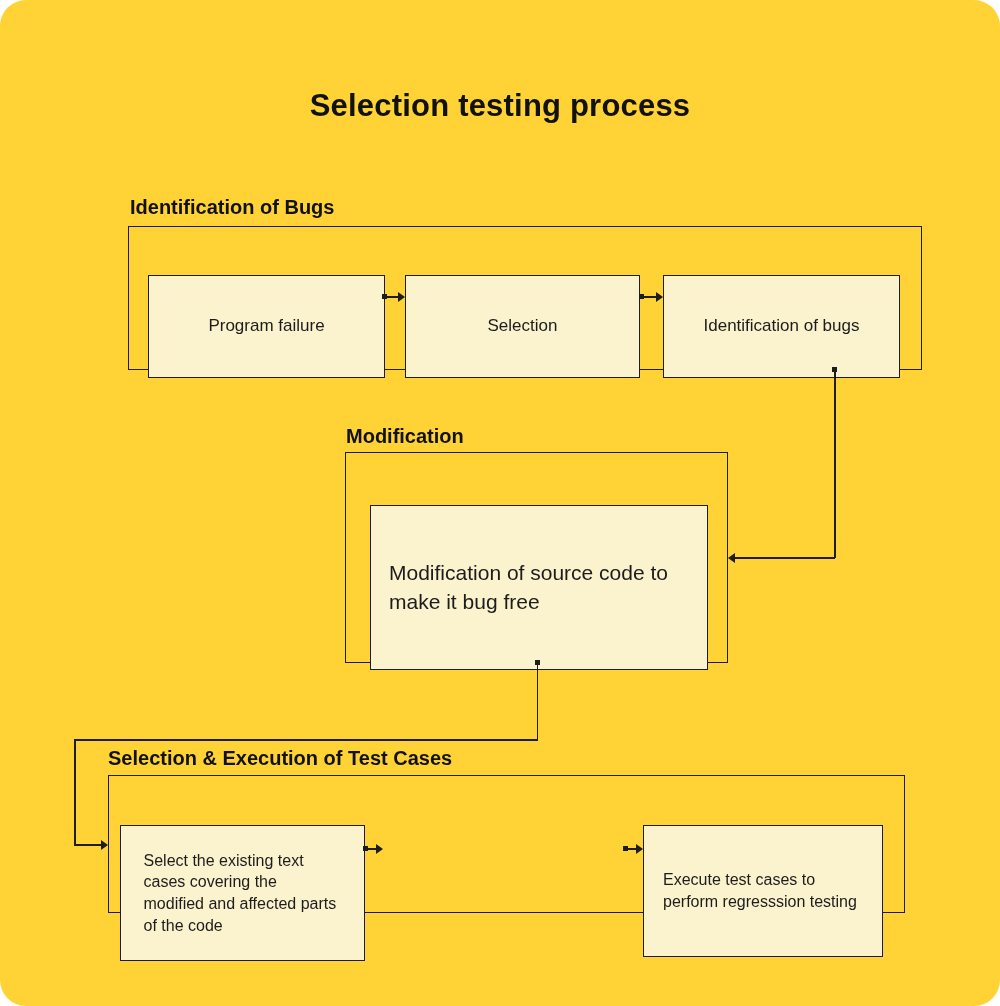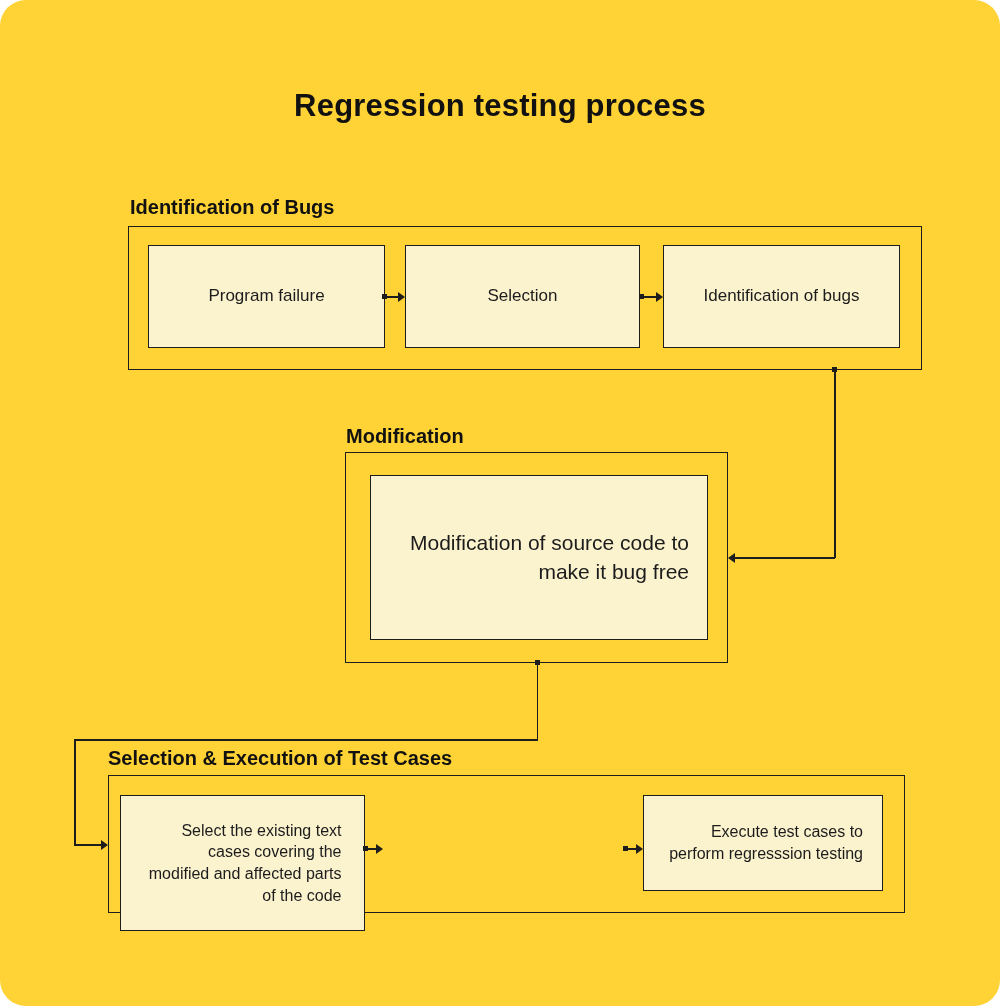--- a/index.html
+++ b/index.html
@@ -30,24 +30,25 @@
   .outer {
     position: absolute;
     border: 1.5px solid var(--border, #1D1D1D);
     background: transparent;
   }
   .node {
     position: absolute;
     background: var(--box-fill, #FBF2CE);
     border: 1.5px solid var(--border, #1D1D1D);
     display: flex; align-items: center; justify-content: center;
-    text-align: right;
+    text-align: left;
     color: #1c1c1c;
     padding: 8px 12px;
     line-height: 1.35;
+    margin-top: 30px;
   }
   .node span { display: inline-block; }
   .fs17 { font-size: 17px; }
   .fs16 { font-size: 16px; }
   .line { position: absolute; background: var(--border, #1D1D1D); }
   .dot  { position: absolute; width: 5px; height: 5px; background: var(--border, #1D1D1D); }
   .arr  { position: absolute; width: 0; height: 0; }
   .arr.right {
     border-top: 5px solid transparent; border-bottom: 5px solid transparent;
     border-left: 7px solid var(--border, #1D1D1D);
@@ -55,21 +56,21 @@
   .arr.left {
     border-top: 5px solid transparent; border-bottom: 5px solid transparent;
     border-right: 7px solid var(--border, #1D1D1D);
   }
 </style>
 </head>
 <body>
 
 <div class="canvas">
 
-  <div class="title">Regression testing process</div>
+  <div class="title">Selection testing process</div>
 
   <div class="section-label" style="left:130px; top:196px;">Identification of Bugs</div>
 
   <div class="outer" style="left:128px; top:226px; width:794px; height:144px;"></div>
 
   <div class="node fs17" style="left:148px; top:245px; width:237px; height:103px;">
     <span>Program failure</span>
   </div>
 
   <div class="node fs17" style="left:405px; top:245px; width:235px; height:103px;">
@@ -118,21 +119,21 @@
 
   <div class="section-label" style="left:108px; top:747px;text-align:center;">Selection &amp; Execution of Test Cases</div>
 
   <div class="outer" style="left:108px; top:775px; width:797px; height:138px;"></div>
 
   <div class="node fs16" style="left:120px; top:795px; width:245px; height:136px;">
     <span style="max-width:198px;">Select the existing text cases covering the modified and affected parts of the code</span>
   </div>
 
 
-  <div class="node fs16" style="left:643px; top:795px; width:240px; height:96px;">
+  <div class="node fs16" style="left:643px; top:795px; width:240px; height:132px;">
     <span style="max-width:200px;">Execute test cases to perform regresssion testing</span>
   </div>
 
   <div>
     <div class="dot" style="left:363px; top:846px;"></div>
     <div class="line" style="left:365px; top:848px; width:13px; height:1.5px;"></div>
     <div class="arr right" style="left:376px; top:843.5px;"></div>
   </div>
 
   <div>

